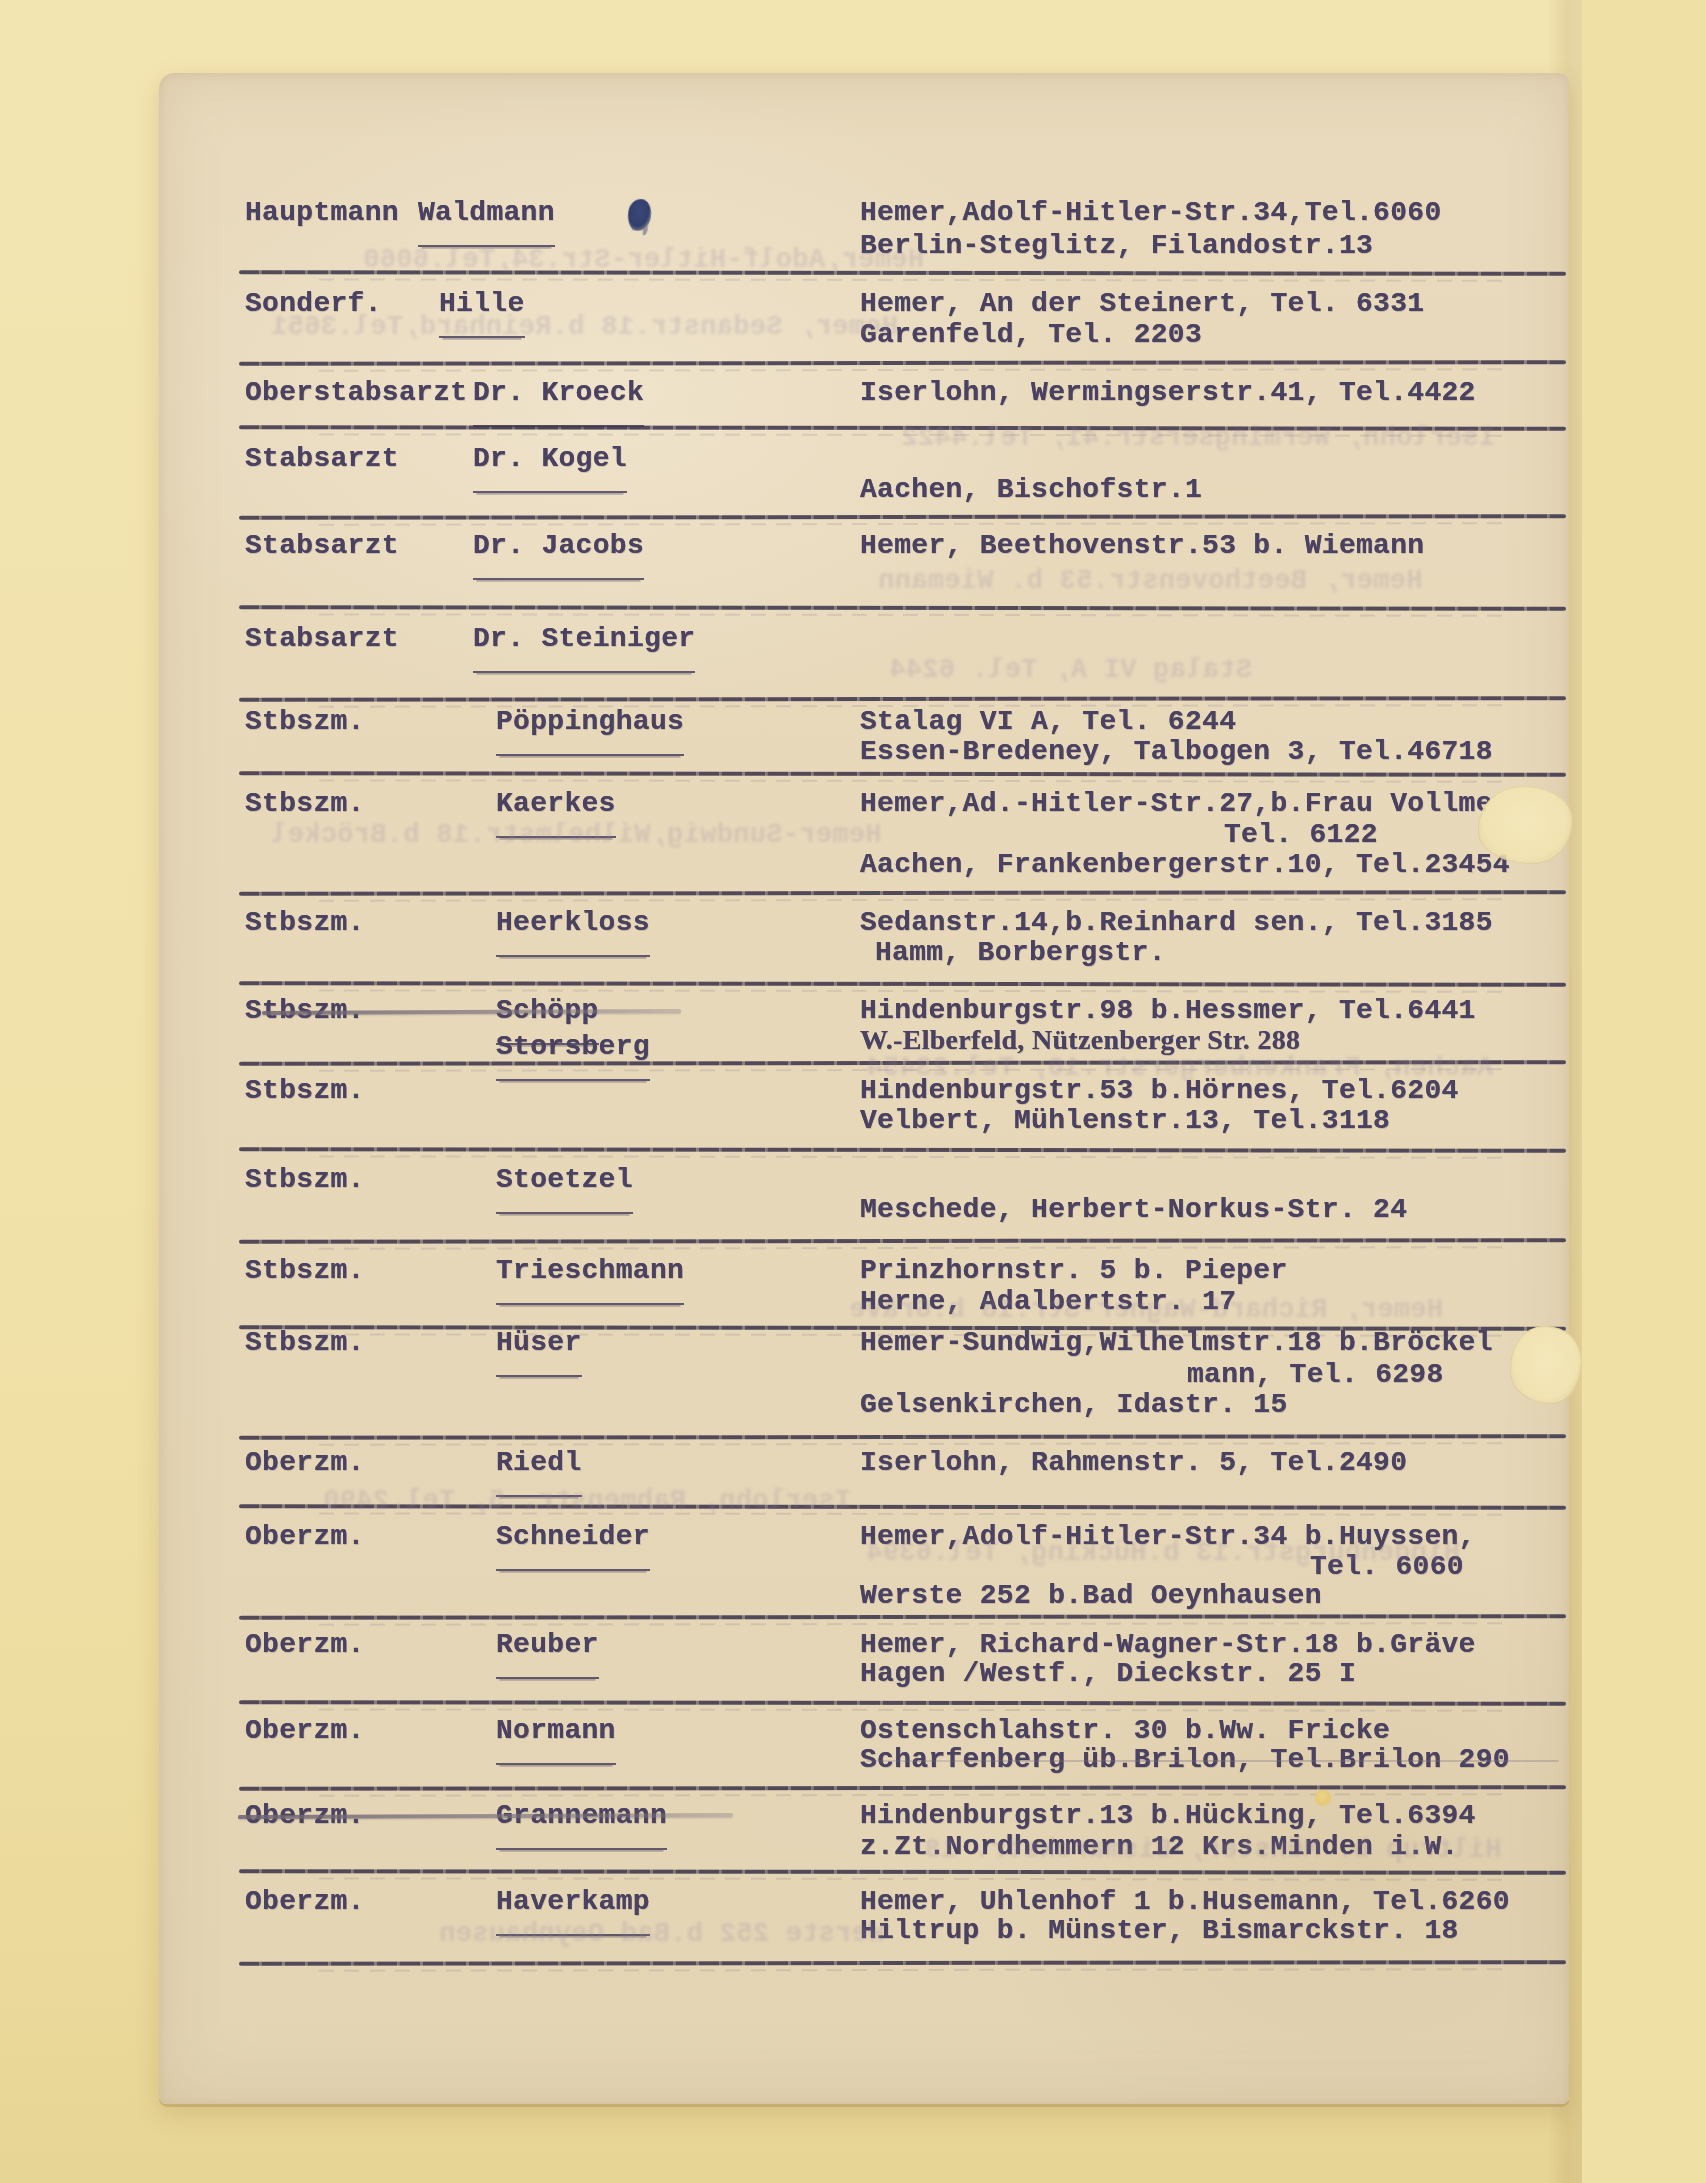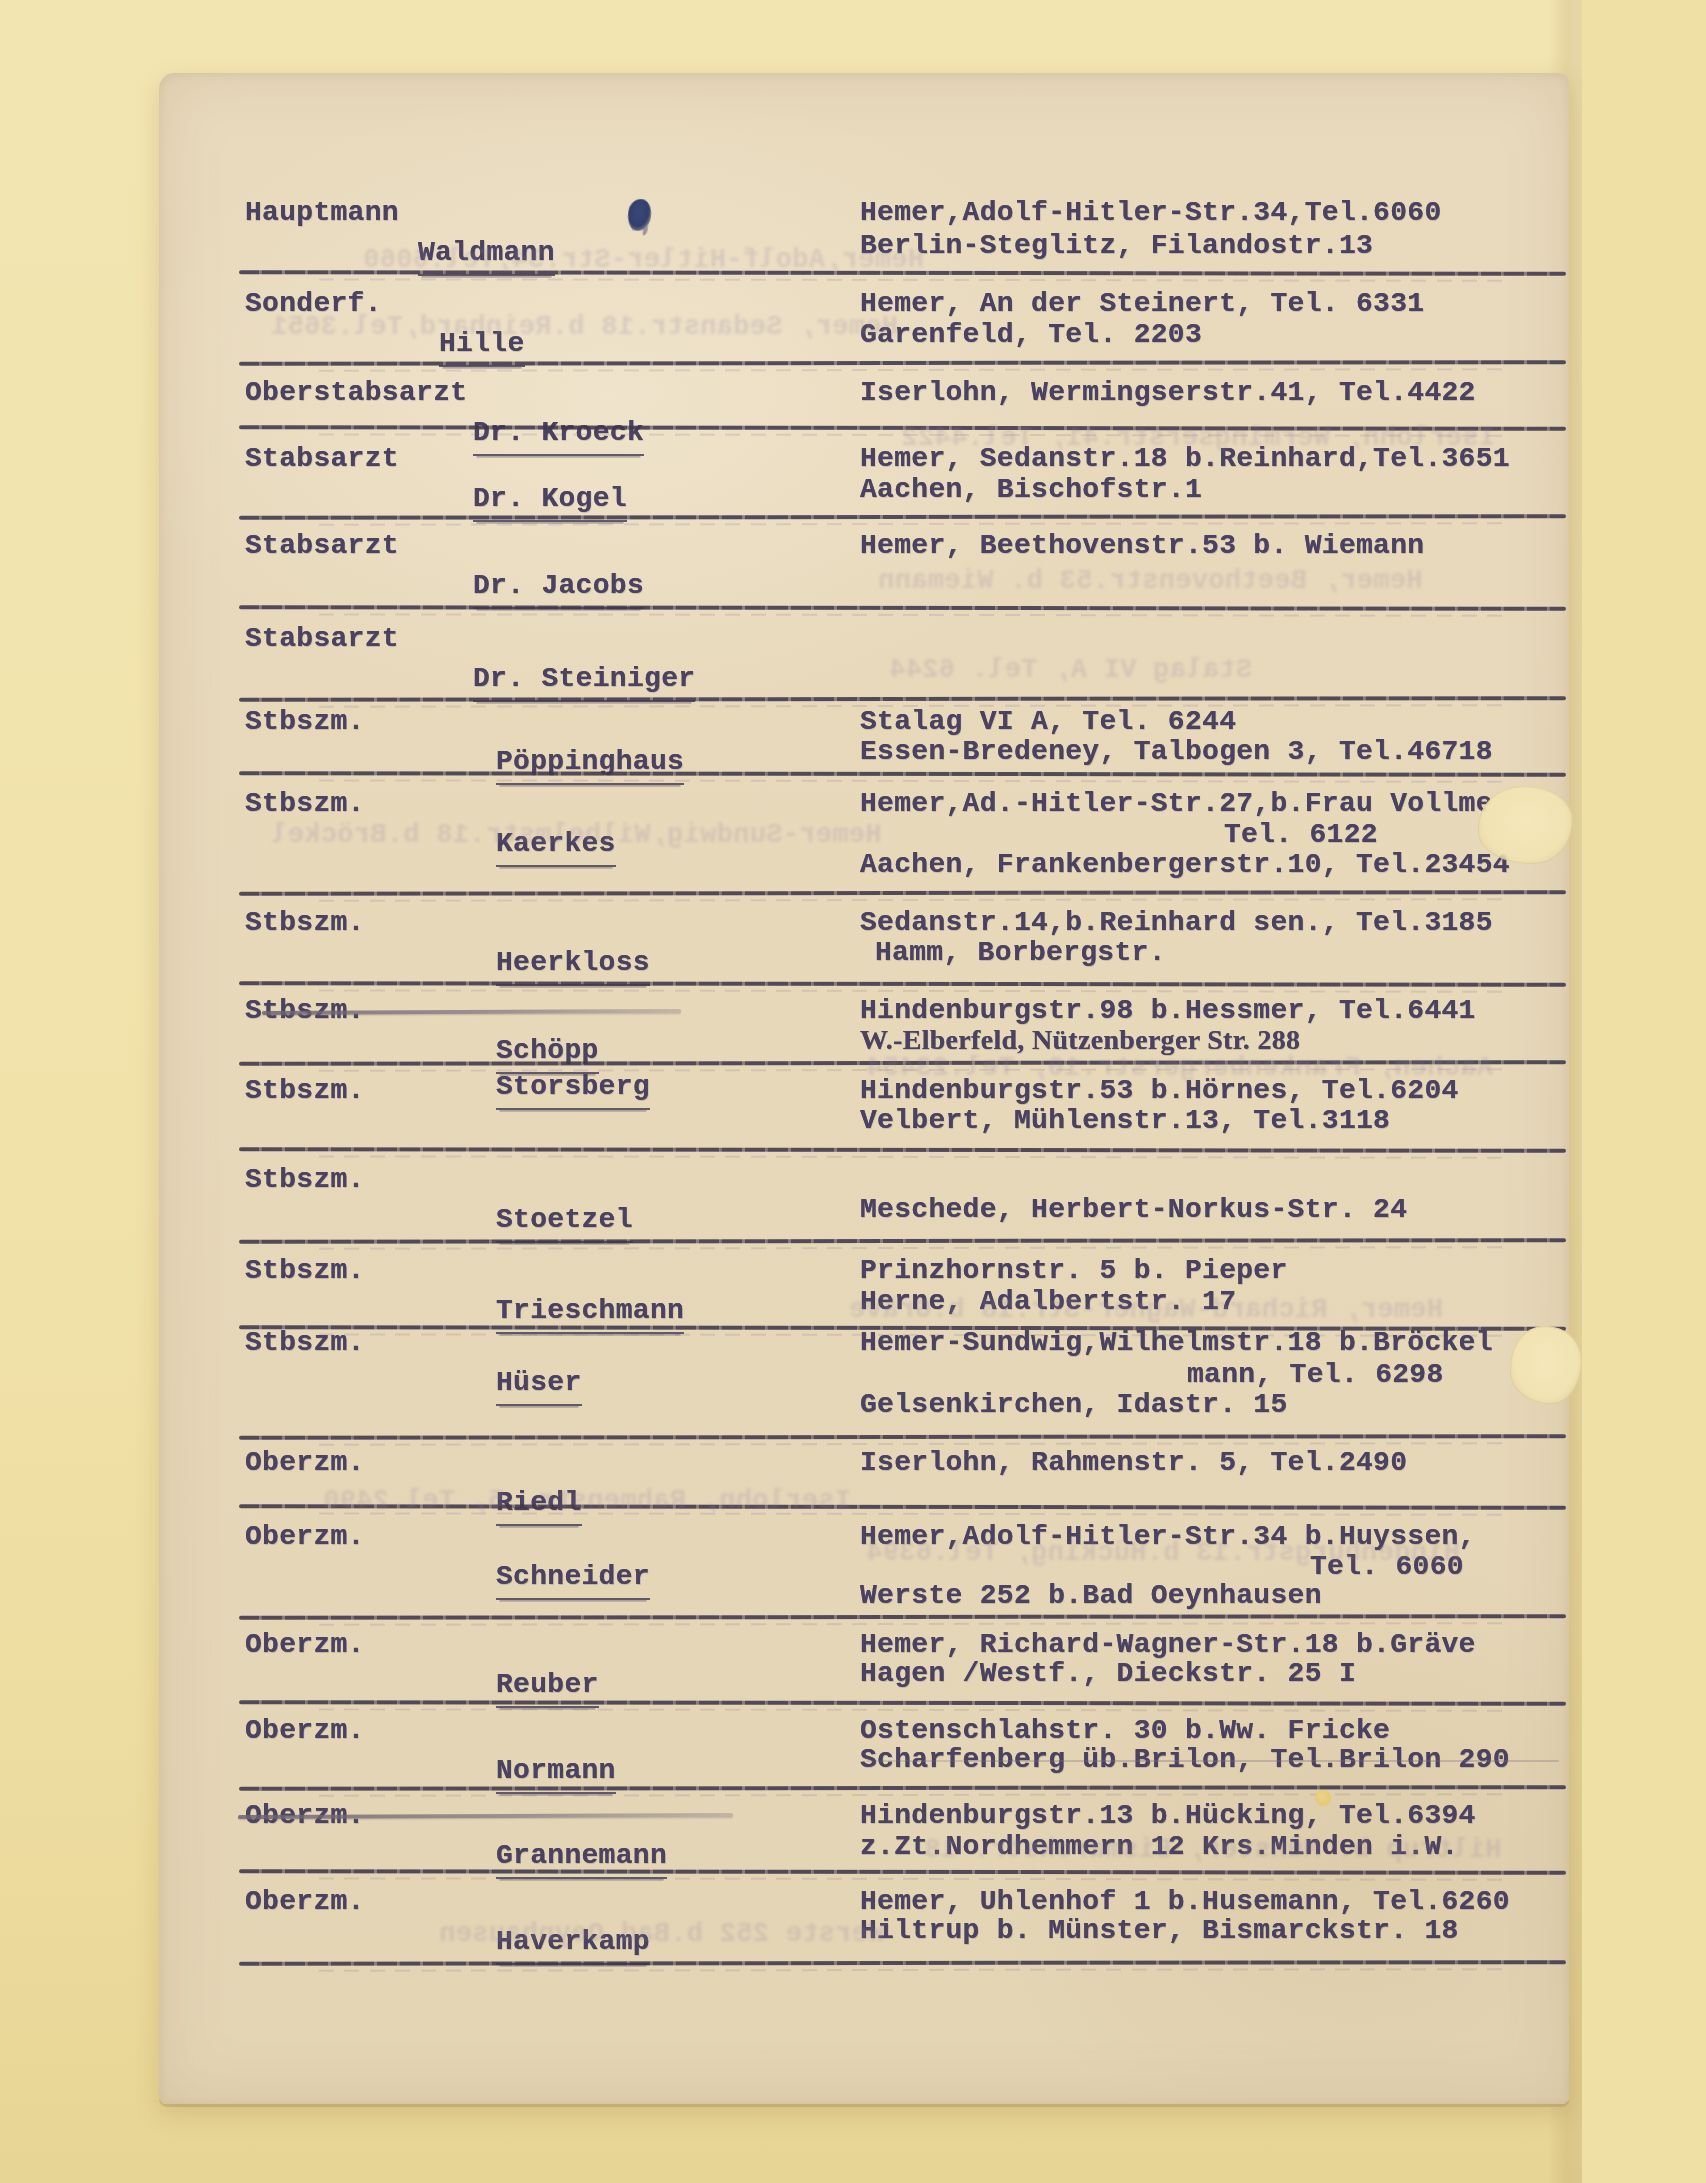--- a/index.html
+++ b/index.html
@@ -23,24 +23,23 @@
       0 9.2px 24px rgba(140,105,50,.22),
       inset 0 0 64px rgba(150,120,70,.17),
       inset 0 1.2px 9.2px rgba(120,90,45,.12);
   }
   .txt{
     position:absolute; white-space:pre; font-size:28px; line-height:36px; height:36px;
     font-weight:700; letter-spacing:0.3px; color:#4a4260;
     text-shadow:0 0 0.6px rgba(74,66,96,.75), 0.6px 0.6px 0 rgba(74,66,96,.22);
   }
   .name-underline{
-    display:inline-block; padding-bottom:3px;
+    display:inline-block; padding-bottom:14px;
     border-bottom:2.9px solid rgba(68,60,90,.82);
     box-shadow:0 5.2px 0 -3.5px rgba(68,60,90,.35);
-    margin-top:40px;
   }
   .sep{
     position:absolute; height:4px; border-radius:2.3px; opacity:.93;
     background:repeating-linear-gradient(90deg,
       rgba(62,54,76,.95) 0px, rgba(62,54,76,.95) 19.6px,
       rgba(62,54,76,.55) 19.6px, rgba(62,54,76,.72) 23px,
       rgba(62,54,76,.95) 23px, rgba(62,54,76,.95) 43px,
       rgba(62,54,76,.60) 43px, rgba(62,54,76,.60) 46px);
   }
   .sep::after{
@@ -93,21 +92,20 @@
       <div class="txt" style="left: 280px; top: 213px;"><span class="name-underline">Hille</span></div>
       <div class="txt" style="left: 701px; top: 213px;">Hemer, An der Steinert, Tel. 6331</div>
       <div class="txt" style="left: 701px; top: 244px;">Garenfeld, Tel. 2203</div>
       <div class="sep" style="left: 80px; top: 288px; width: 1327px; transform: rotate(-0.07deg);"></div>
       <div class="txt" style="left: 86px; top: 302px;">Oberstabsarzt</div>
       <div class="txt" style="left: 314px; top: 302px;"><span class="name-underline">Dr. Kroeck</span></div>
       <div class="txt" style="left: 701px; top: 302px;">Iserlohn, Wermingserstr.41, Tel.4422</div>
       <div class="sep" style="left: 80px; top: 353px; width: 1327px; transform: rotate(0.06deg);"></div>
       <div class="txt" style="left: 86px; top: 368px;">Stabsarzt</div>
       <div class="txt" style="left: 314px; top: 368px;"><span class="name-underline">Dr. Kogel</span></div>
-      <div class="txt" style="left: 701px; top: 368px;">Hemer, Sedanstr.18 b.Reinhard,Tel.3651</div>
       <div class="txt" style="left: 701px; top: 399px;">Aachen, Bischofstr.1</div>
       <div class="sep" style="left: 80px; top: 442px; width: 1327px; transform: rotate(-0.07deg);"></div>
       <div class="txt" style="left: 86px; top: 455px;">Stabsarzt</div>
       <div class="txt" style="left: 314px; top: 455px;"><span class="name-underline">Dr. Jacobs</span></div>
       <div class="txt" style="left: 701px; top: 455px;">Hemer, Beethovenstr.53 b. Wiemann</div>
       <div class="sep" style="left: 80px; top: 533px; width: 1327px; transform: rotate(0.06deg);"></div>
       <div class="txt" style="left: 86px; top: 548px;">Stabsarzt</div>
       <div class="txt" style="left: 314px; top: 548px;"><span class="name-underline">Dr. Steiniger</span></div>
       <div class="sep" style="left: 80px; top: 624px; width: 1327px; transform: rotate(-0.07deg);"></div>
       <div class="txt" style="left: 86px; top: 631px;">Stbszm.</div>

